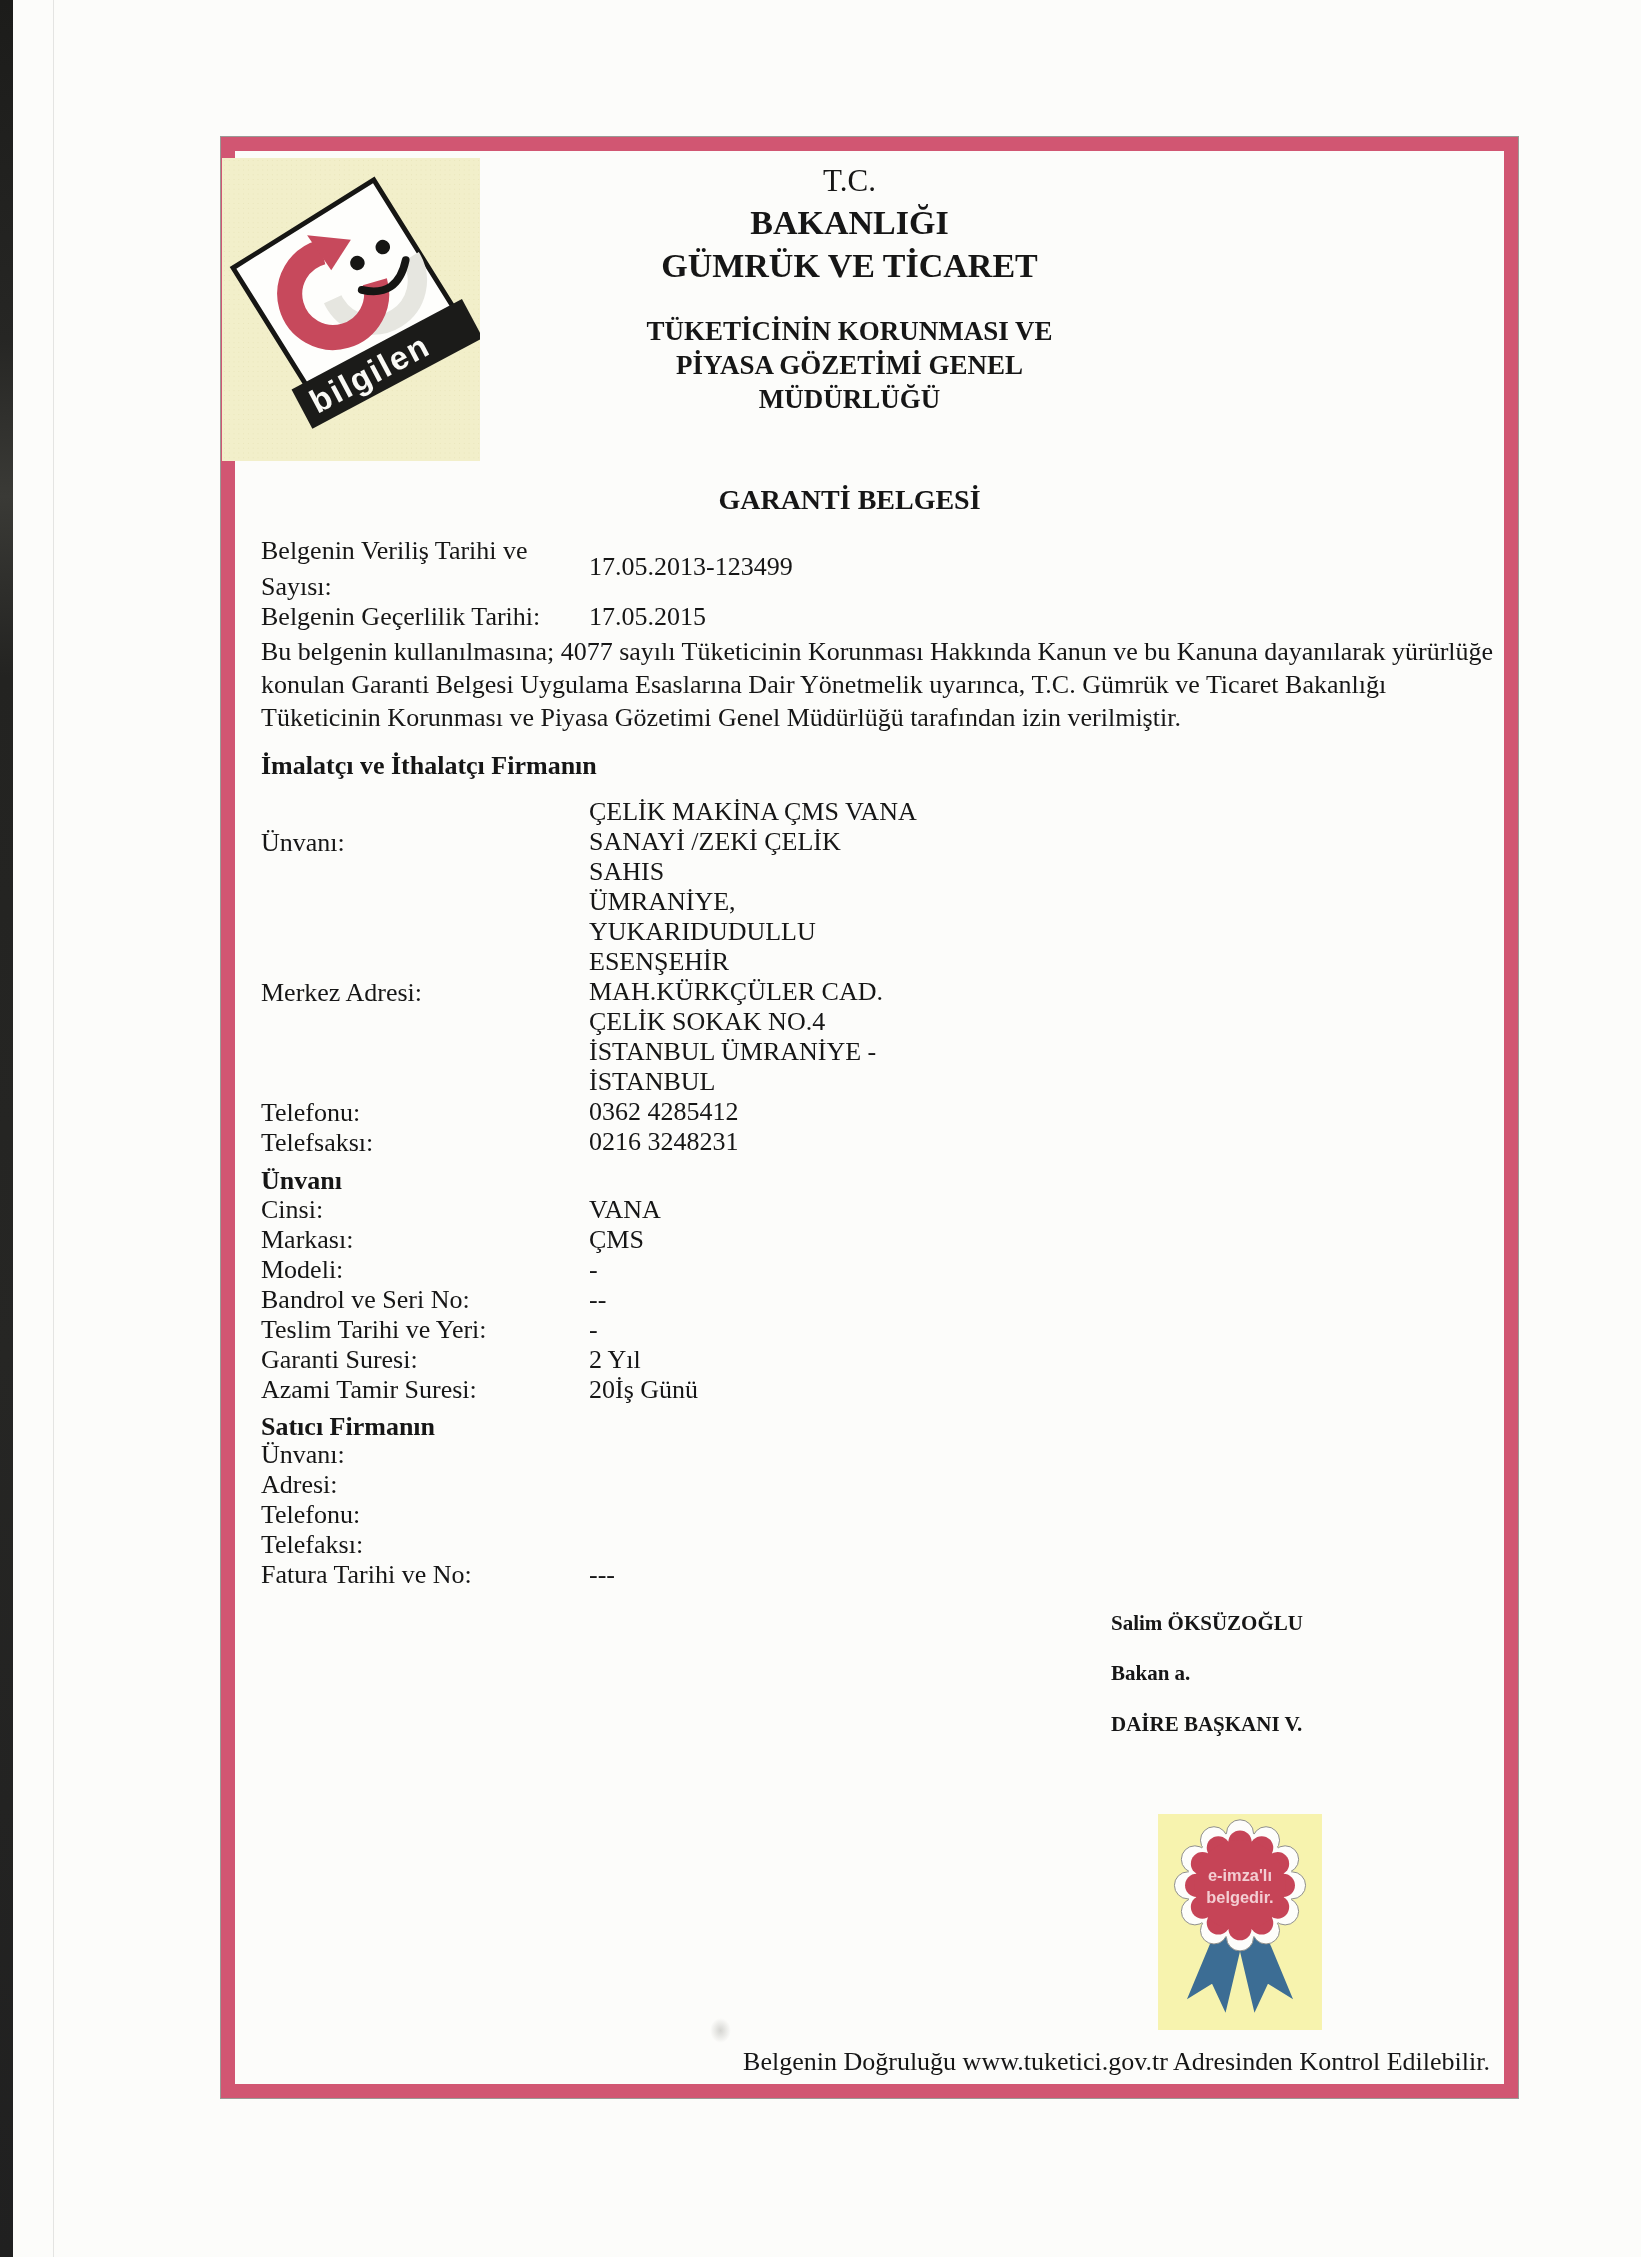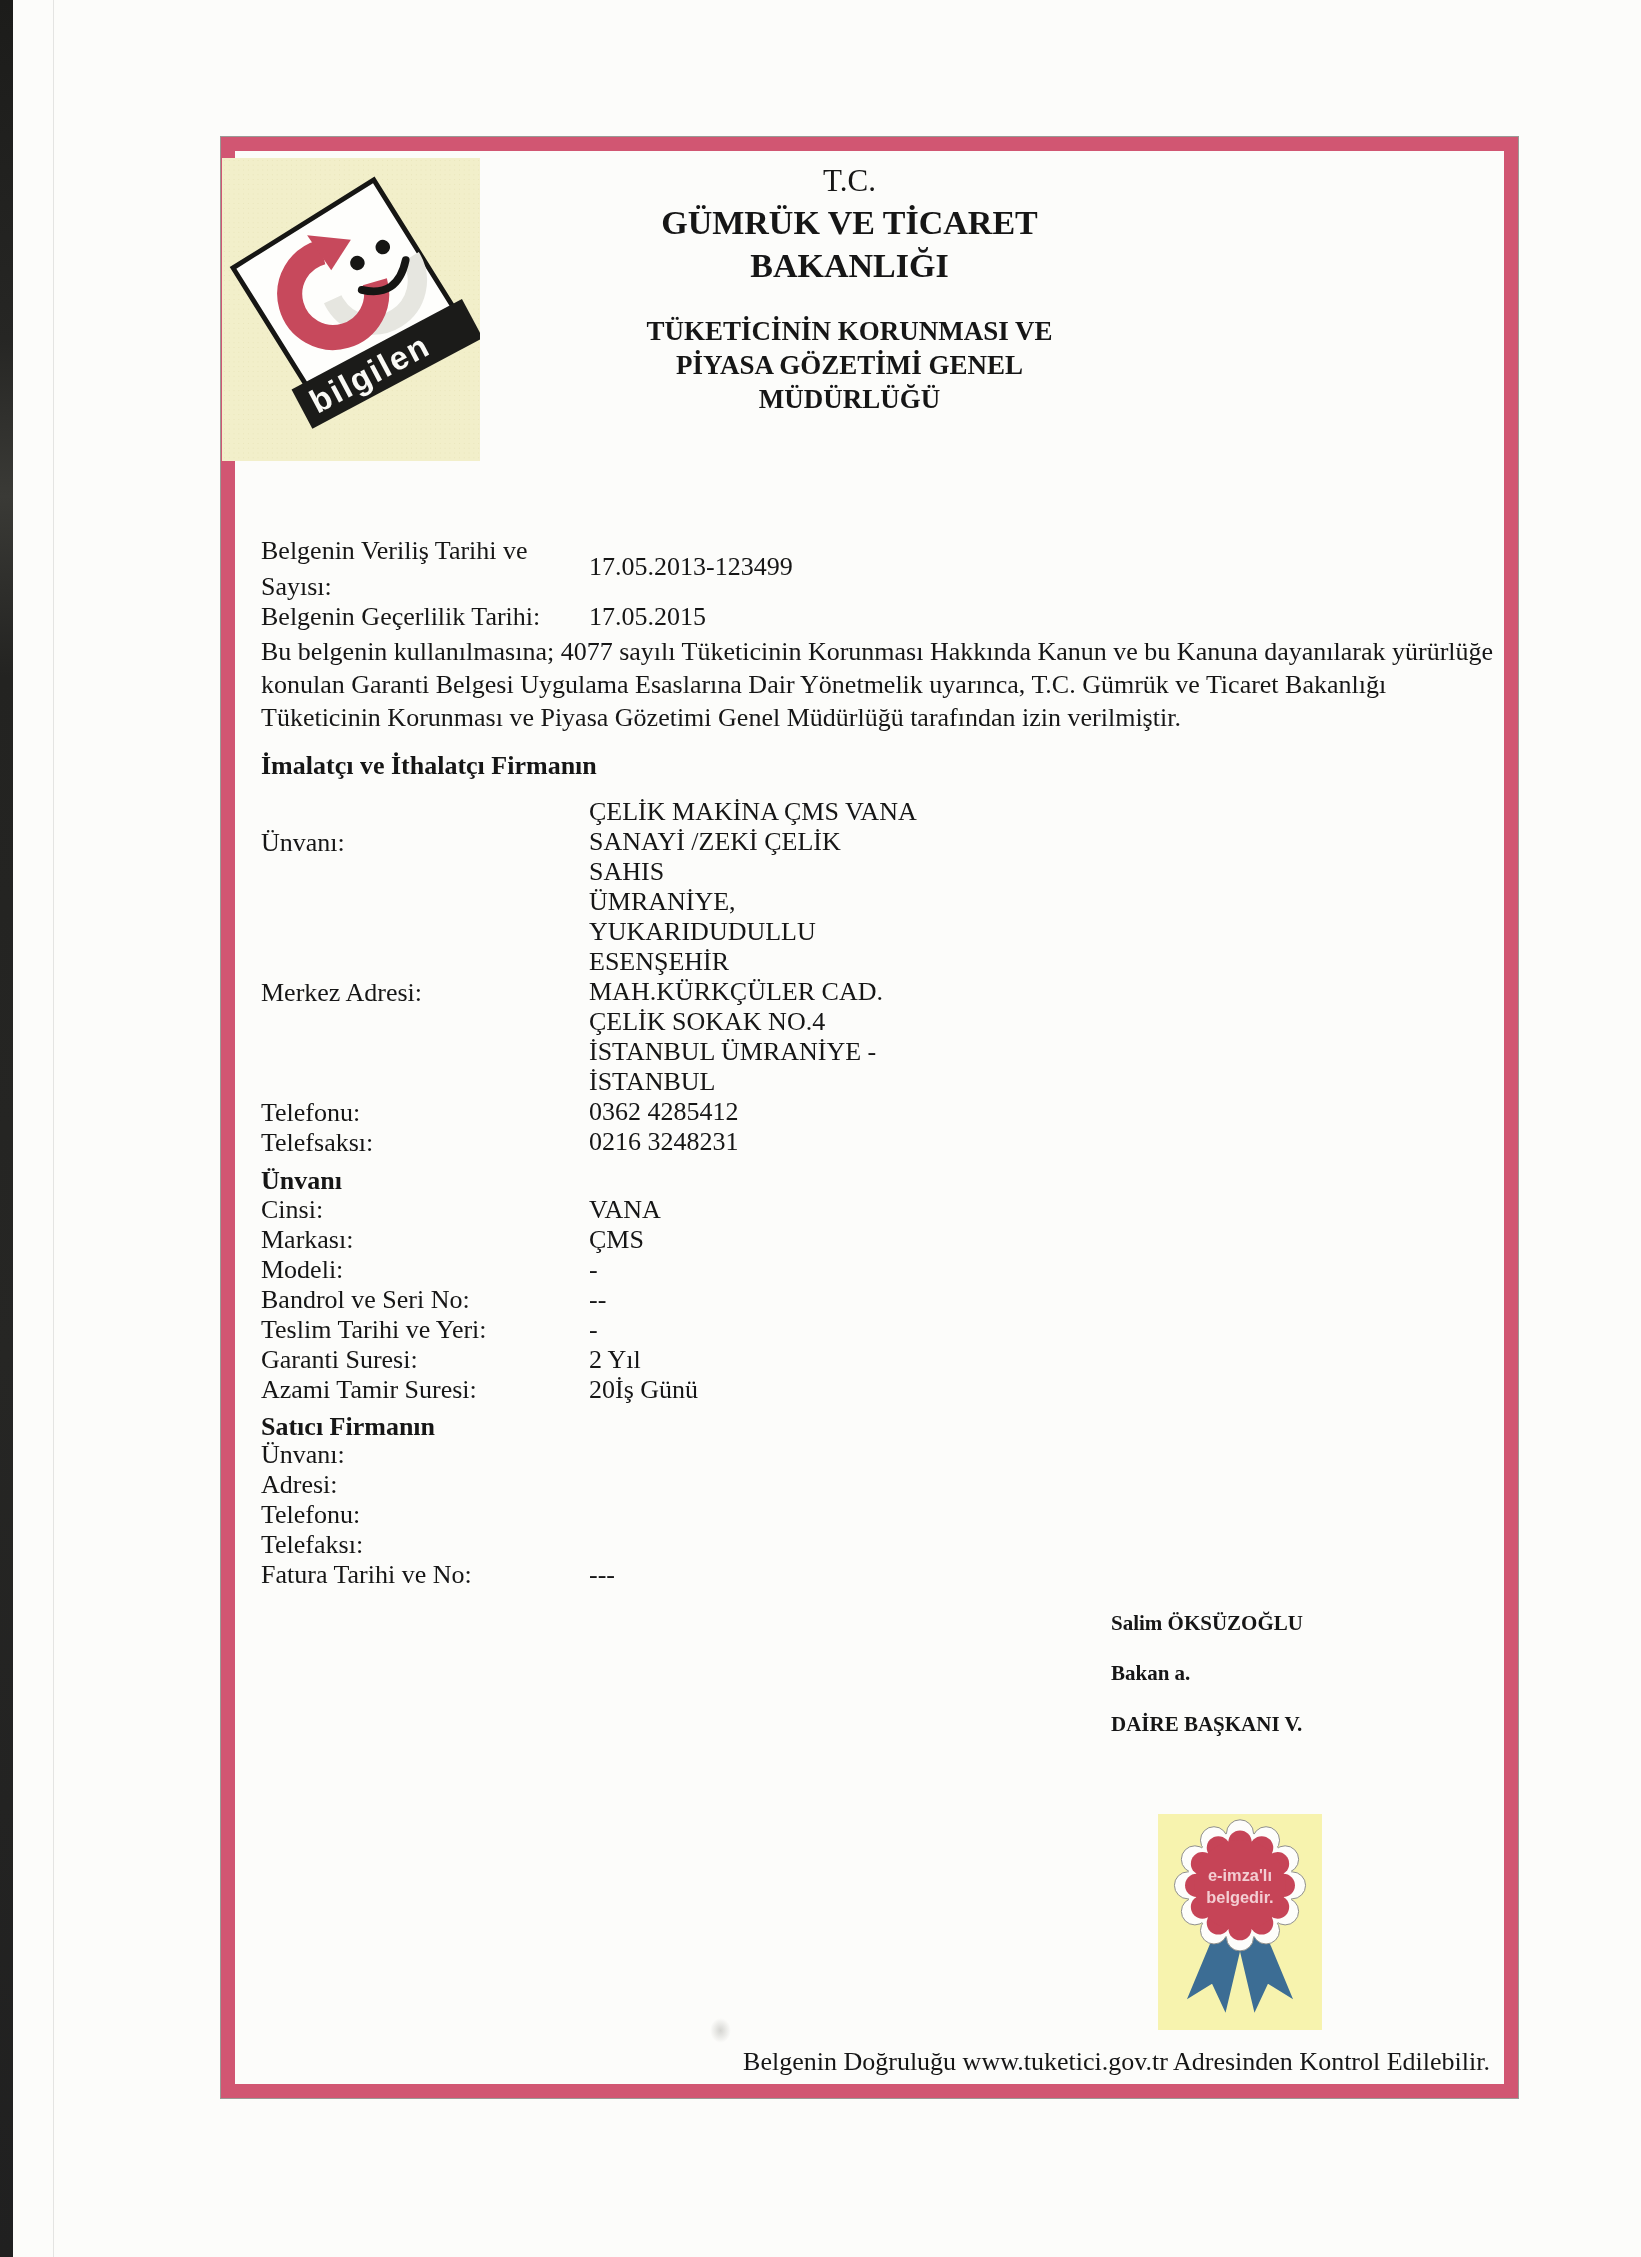--- a/index.html
+++ b/index.html
@@ -76,25 +76,26 @@
         <g transform="rotate(4)">
           <rect x="-98" y="52" width="200" height="46" fill="#1b1b19"></rect>
           <text x="-86" y="87" class="sans" font-size="34" font-weight="bold" letter-spacing="2" fill="#fafaf6">bilgilen</text>
         </g>
       </g>
     </svg>
   </div>
 
   <div class="header-block">
     <div class="h-tc">T.C.</div>
+    <div class="h-min">BAKANLIĞI</div>
     <div class="h-min">GÜMRÜK VE TİCARET</div>
-    <div class="h-min">BAKANLIĞI</div>
     <div class="h-dir">TÜKETİCİNİN KORUNMASI VE<br>PİYASA GÖZETİMİ GENEL<br>MÜDÜRLÜĞÜ</div>
   </div>
 
+  <div class="doc-title">GARANTİ BELGESİ</div>
 
   <div class="t issue-label">Belgenin Veriliş Tarihi ve<br>Sayısı:</div>
   <div class="t issue-value">17.05.2013-123499</div>
   <div class="t validity-label">Belgenin Geçerlilik Tarihi:</div>
   <div class="t validity-value">17.05.2015</div>
 
   <div class="t permission">Bu belgenin kullanılmasına; 4077 sayılı Tüketicinin Korunması Hakkında Kanun ve bu Kanuna dayanılarak yürürlüğe konulan Garanti Belgesi Uygulama Esaslarına Dair Yönetmelik uyarınca, T.C. Gümrük ve Ticaret Bakanlığı Tüketicinin Korunması ve Piyasa Gözetimi Genel Müdürlüğü tarafından izin verilmiştir.</div>
 
   <div class="t bold mfg-heading">İmalatçı ve İthalatçı Firmanın</div>
   <div class="t lbl-unvani">Ünvanı:</div>

